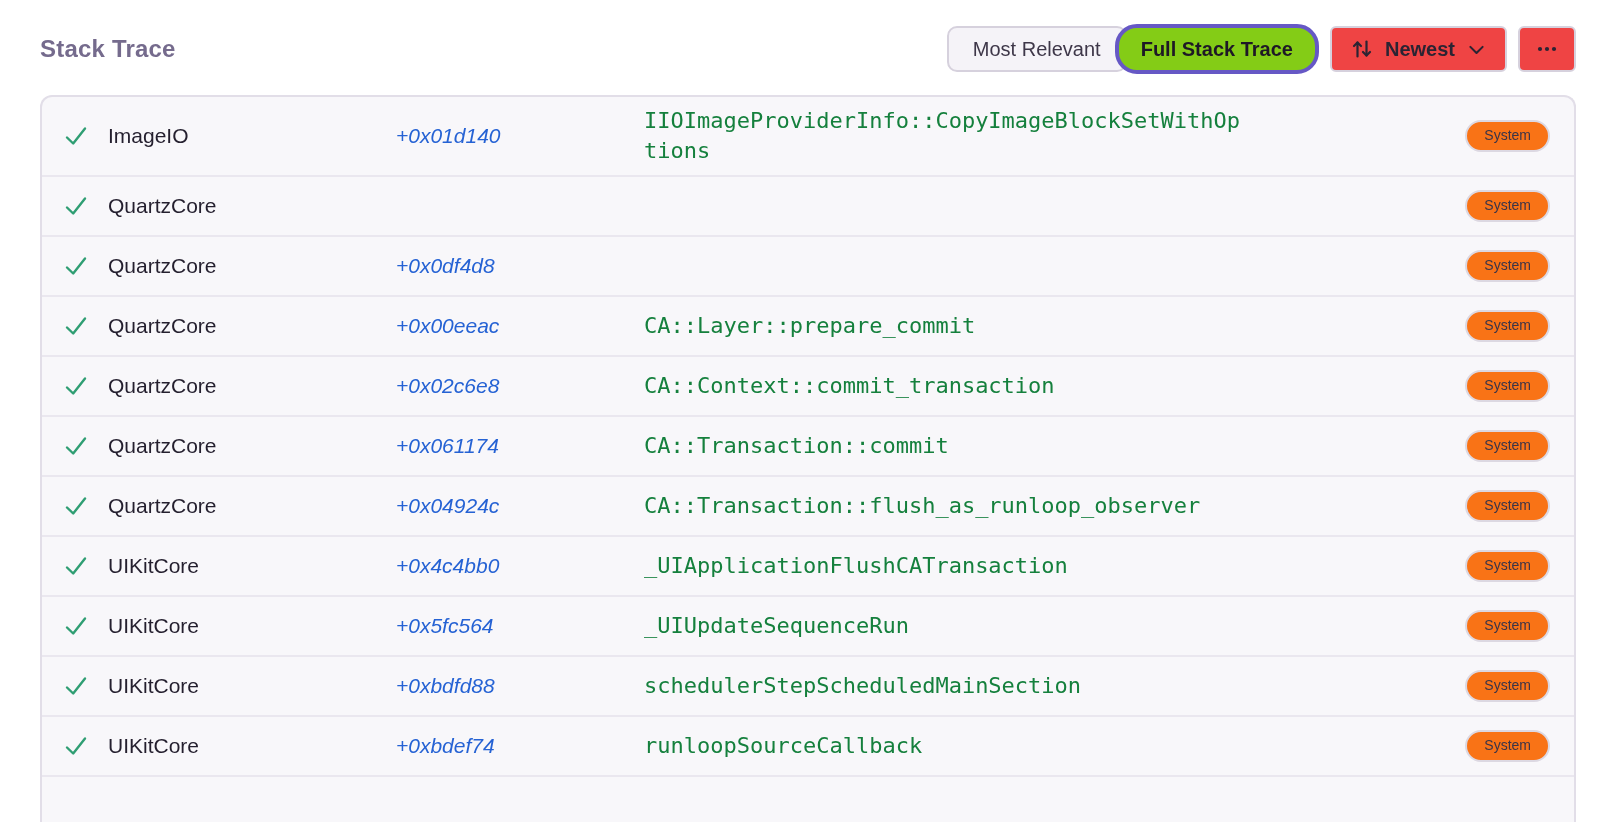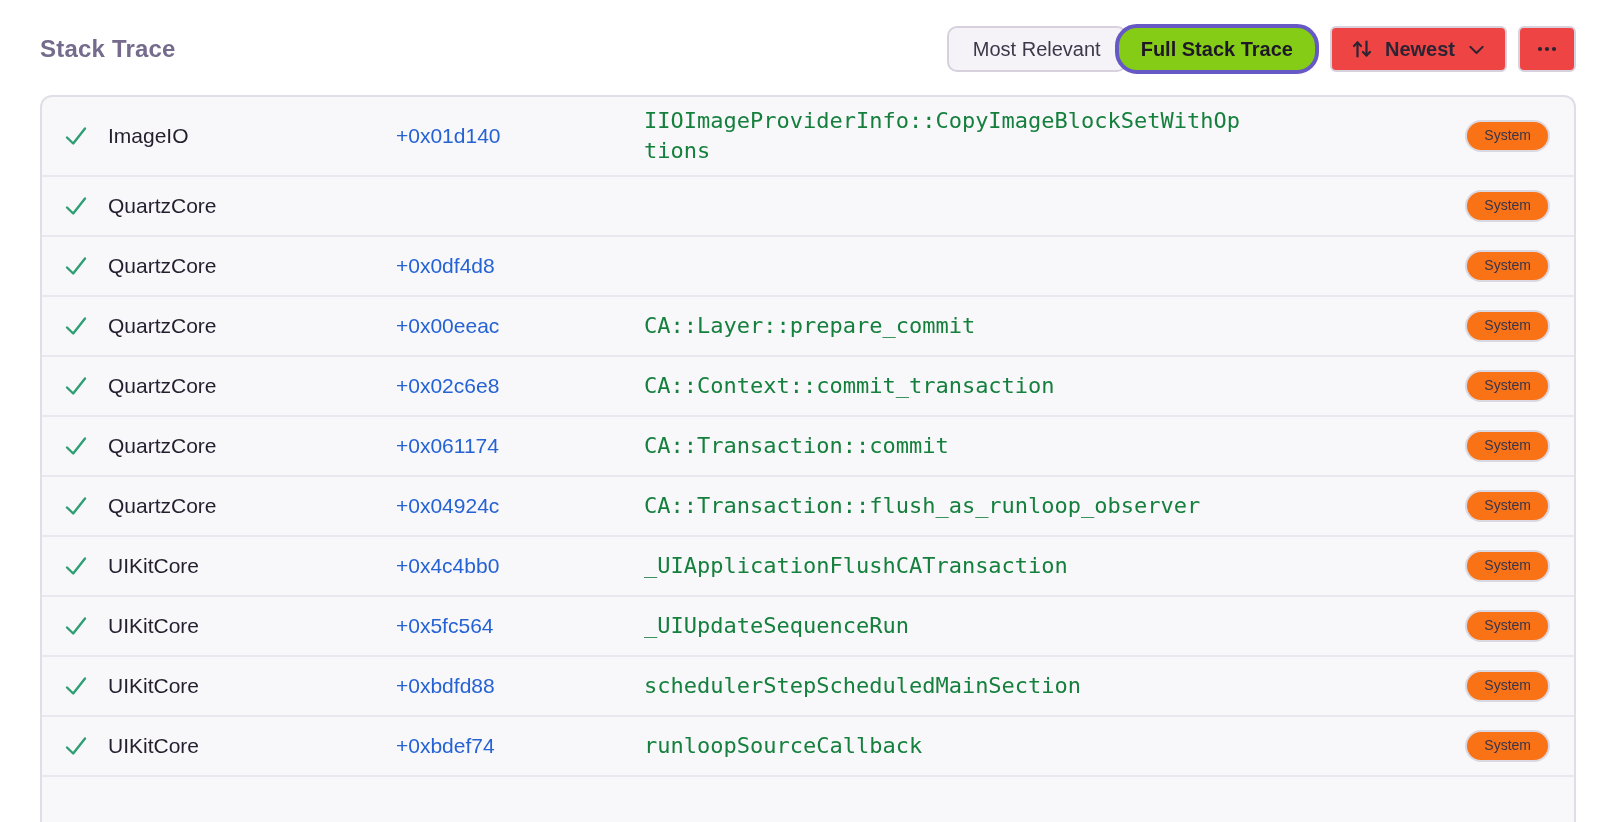--- a/index.html
+++ b/index.html
@@ -66,21 +66,21 @@
     padding:9px 24px 9px 20px;
     border-bottom:2px solid var(--divider);
   }
   .frame-check{width:28px;flex:none;display:flex;align-items:center;}
   .frame-module{
     width:306px;flex:none;font-size:21px;color:#241f2e;
     padding-left:18px;white-space:nowrap;overflow:hidden;
   }
   .frame-address{
     width:248px;flex:none;font-size:21px;color:var(--link_blue);
-    text-decoration:none;white-space:nowrap;cursor:pointer;
+    text-decoration:none;white-space:nowrap;cursor:pointer;font-style:italic;
   }
   .frame-function{
     width:600px;flex:none;
     font-family:"DejaVu Sans Mono","Liberation Mono",monospace;
     font-size:22px;line-height:1.36;color:#15803d;
     word-break:break-all;
   }
   .frame-badge{
     margin-left:auto;flex:none;
     background:#f97316;border:2px solid #dcd8e2;border-radius:999px;

